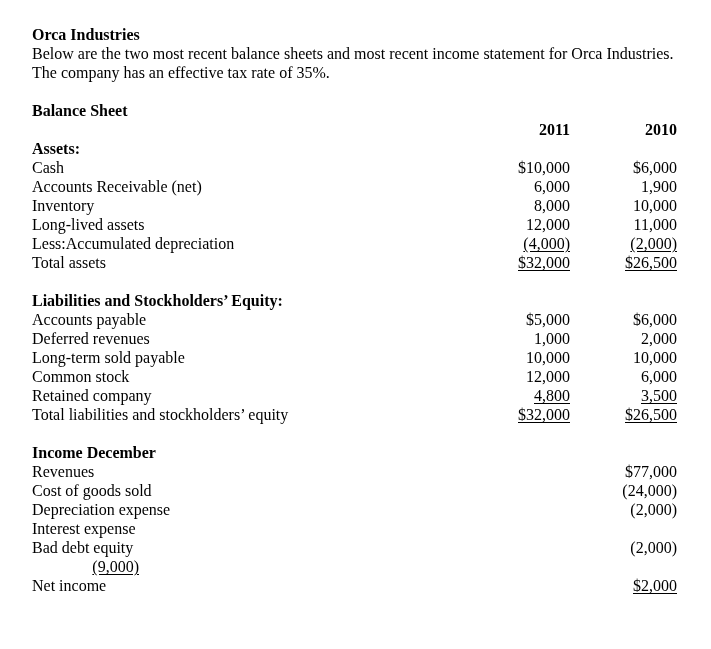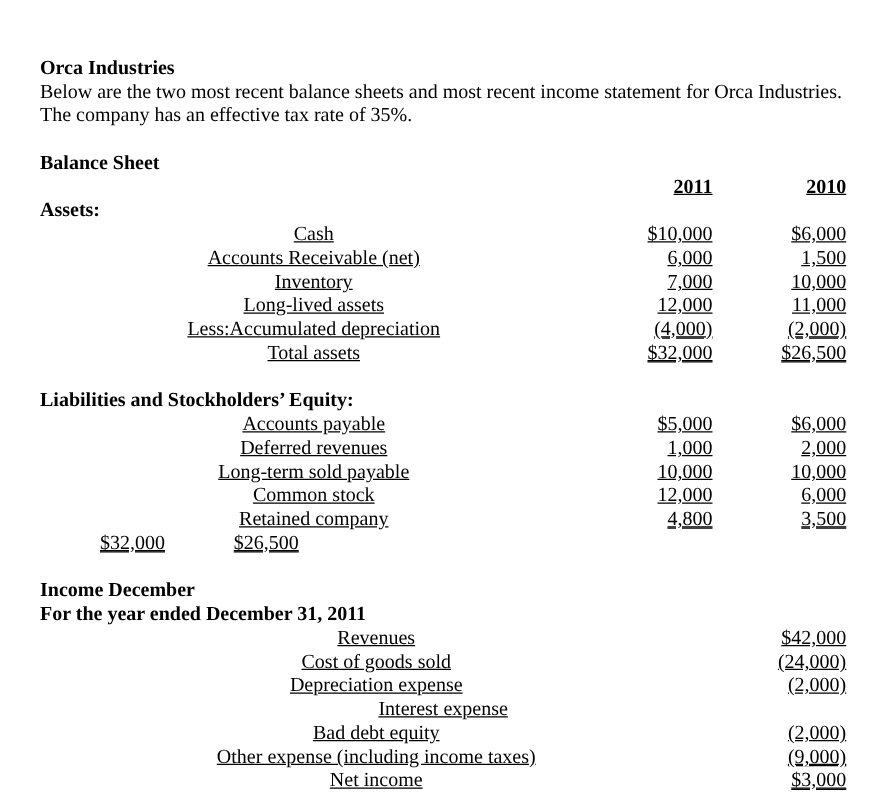--- a/index.html
+++ b/index.html
@@ -13,26 +13,25 @@
     overflow: hidden;
   }
   .doc {
     box-sizing: content-box;
     width: 645px;
     padding: 25px 34px 0 32px;
     font-family: "Liberation Serif", "DejaVu Serif", serif;
     font-size: 16px;
     line-height: 19px;
     color: #000000;
-    margin-top: 20px;
   }
   .bold { font-weight: bold; }
   .gap { height: 19px; }
-  .row { display: flex; text-decoration: underline; }
-  .lbl { flex: 1 1 auto; white-space: nowrap; overflow: hidden; text-align: center; }
+  .row { display: flex; }
+  .lbl { flex: 1 1 auto; white-space: nowrap; overflow: hidden; }
   .v   { flex: 0 0 auto; width: 100px; text-align: right; white-space: nowrap; }
   .v2  { width: 107px; }
   .u   { text-decoration: underline; text-underline-offset: 2px; }
   .intro { width: 645px; }
 </style>
 </head>
 <body>
 
 <div class="doc">
 
@@ -56,26 +55,26 @@
 
         <div class="row">
           <span class="lbl">Cash</span>
           <span class="v">$10,000</span>
           <span class="v v2">$6,000</span>
         </div>
 
         <div class="row">
           <span class="lbl">Accounts Receivable (net)</span>
           <span class="v">6,000</span>
-          <span class="v v2">1,500</span>
+          <span class="v v2">1,900</span>
         </div>
 
         <div class="row">
           <span class="lbl">Inventory</span>
-          <span class="v">7,000</span>
+          <span class="v">8,000</span>
           <span class="v v2">10,000</span>
         </div>
 
         <div class="row">
           <span class="lbl">Long-lived assets</span>
           <span class="v">12,000</span>
           <span class="v v2">11,000</span>
         </div>
 
         <div class="row">
@@ -122,37 +121,37 @@
           <span class="v v2">6,000</span>
         </div>
 
         <div class="row">
           <span class="lbl">Retained company</span>
           <span class="v u">4,800</span>
           <span class="v v2 u">3,500</span>
         </div>
 
         <div class="row">
+          <span class="lbl">Total liabilities and stockholders’ equity</span>
           <span class="v u">$32,000</span>
           <span class="v v2 u">$26,500</span>
         </div>
       </div>
   </section>
 
   <div class="gap"></div>
 
   <section>
     <div class="bold">Income December</div>
-    <div class="bold">For the year ended December 31, 2011</div>
 
     <div>
 
         <div class="row">
           <span class="lbl">Revenues</span>
-          <span class="v v2">$42,000</span>
+          <span class="v v2">$77,000</span>
         </div>
 
         <div class="row">
           <span class="lbl">Cost of goods sold</span>
           <span class="v v2">(24,000)</span>
         </div>
 
         <div class="row">
           <span class="lbl">Depreciation expense</span>
           <span class="v v2">(2,000)</span>
@@ -161,24 +160,23 @@
         <div class="row">
           <span class="lbl">Interest expense</span>
         </div>
 
         <div class="row">
           <span class="lbl">Bad debt equity</span>
           <span class="v v2">(2,000)</span>
         </div>
 
         <div class="row">
-          <span class="lbl">Other expense (including income taxes)</span>
           <span class="v v2 u">(9,000)</span>
         </div>
 
         <div class="row">
           <span class="lbl">Net income</span>
-          <span class="v v2 u">$3,000</span>
+          <span class="v v2 u">$2,000</span>
         </div>
       </div>
   </section>
 
 </div>
 
 </body></html>

